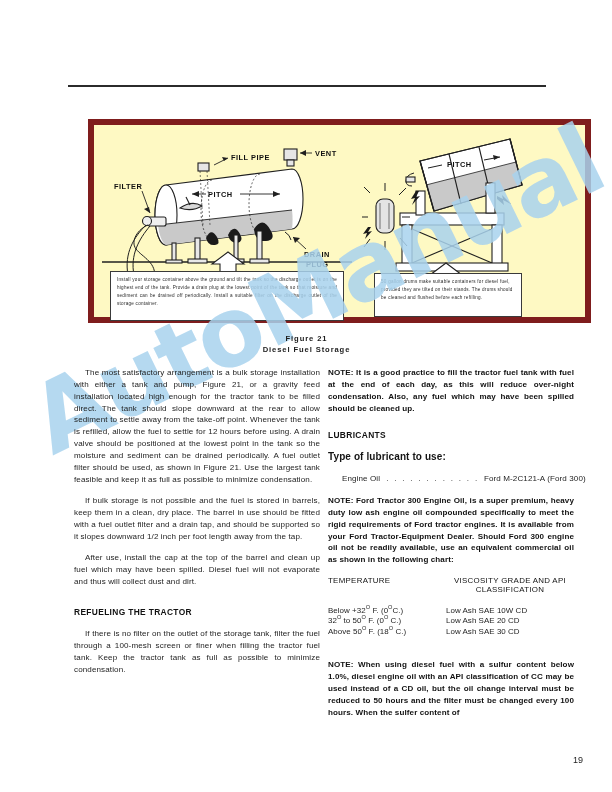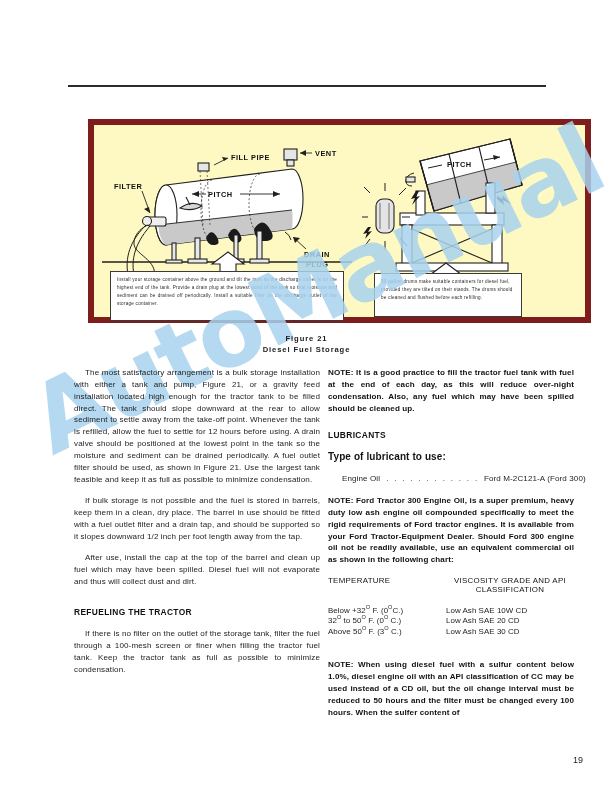--- a/index.html
+++ b/index.html
@@ -404,21 +404,21 @@
     <tbody>
       <tr>
         <td class="c1"><span>Below +32</span><sup class="deg">O</sup><span> F. (0</span><sup class="deg">O</sup><span>C.)</span></td>
         <td class="c2">Low Ash SAE 10W CD</td>
       </tr>
       <tr>
         <td class="c1"><span>32</span><sup class="deg">O</sup><span> to 50</span><sup class="deg">O</sup><span> F. (0</span><sup class="deg">O</sup><span> C.)</span></td>
         <td class="c2">Low Ash SAE 20    CD</td>
       </tr>
       <tr>
-        <td class="c1"><span>Above 50</span><sup class="deg">O</sup><span> F. (3</span><sup class="deg">O</sup><span> C.)</span></td>
+        <td class="c1"><span>Above 50</span><sup class="deg">O</sup><span> F. (18</span><sup class="deg">O</sup><span> C.)</span></td>
         <td class="c2">Low Ash SAE 30    CD</td>
       </tr>
     </tbody>
   </table>
 
   <div class="spacer-12"></div>
   <p class="note nb">NOTE:  When using diesel fuel with a sulfur content below 1.0%, diesel engine oil with an API classification of CC may be used instead of a CD oil, but the oil change interval must be reduced to 50 hours and the filter must be changed every 100 hours. When the sulfer content of</p>
 </div>
 
 <div id="page-number">19</div>

